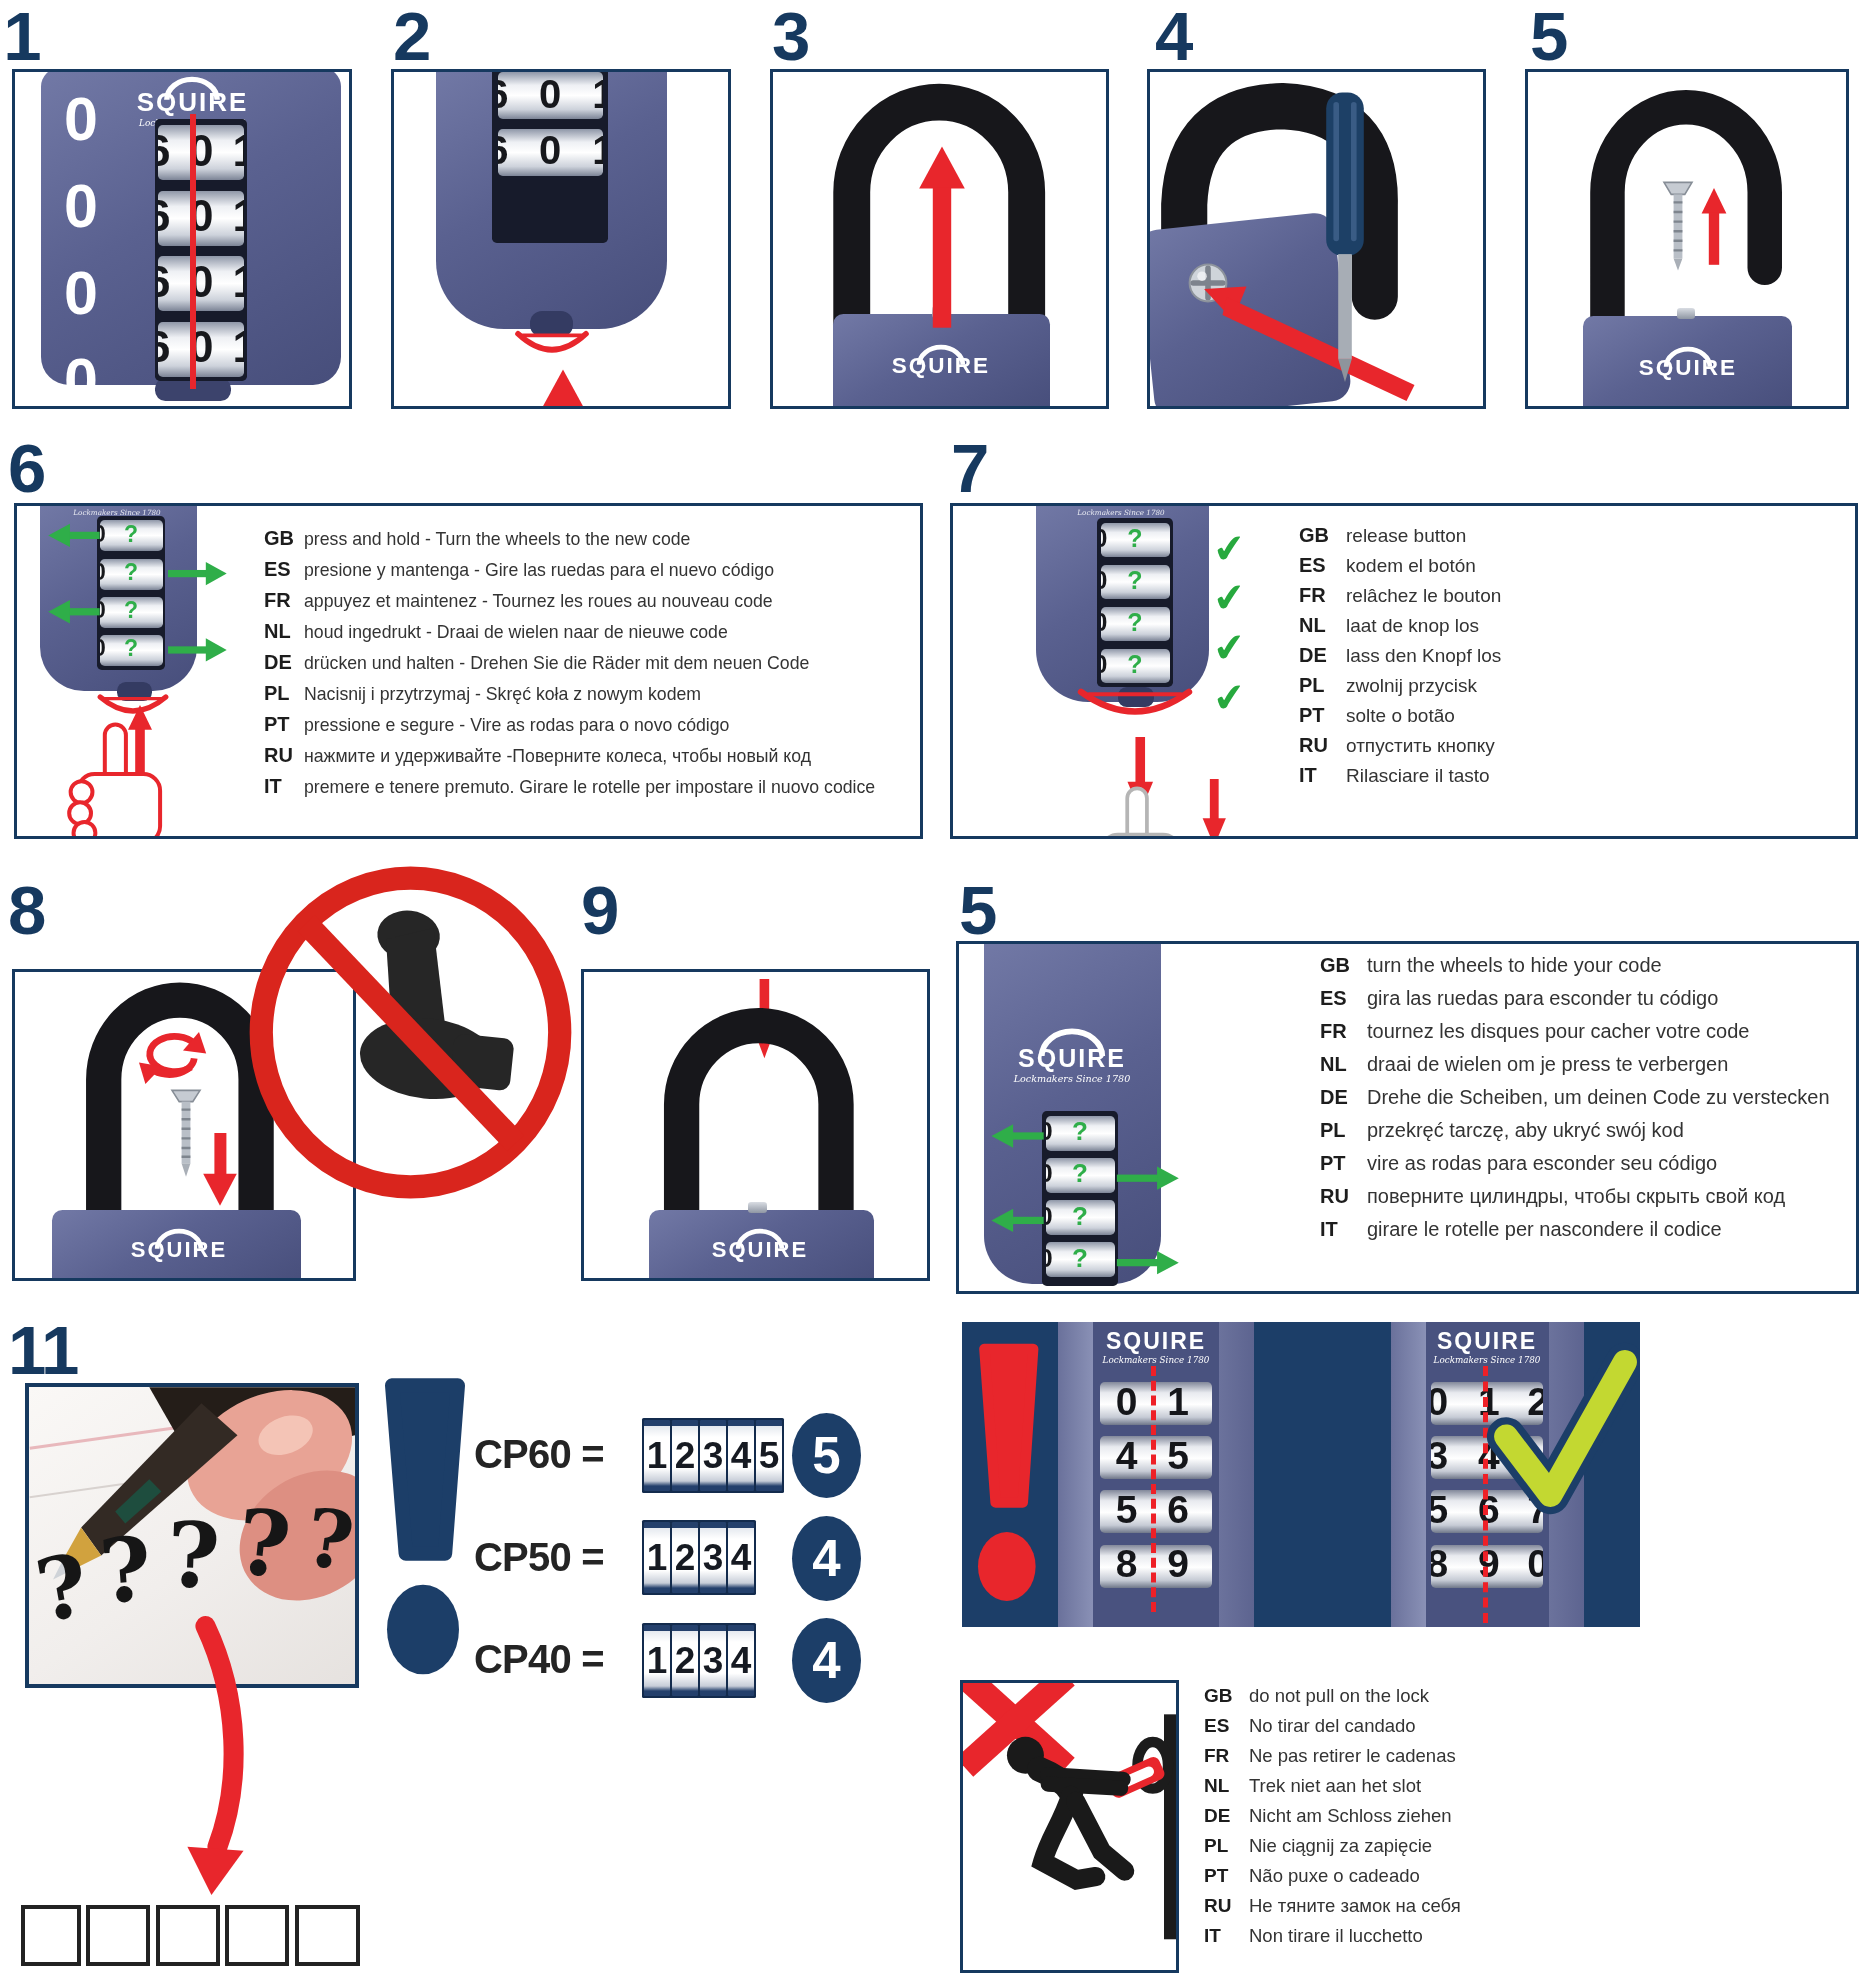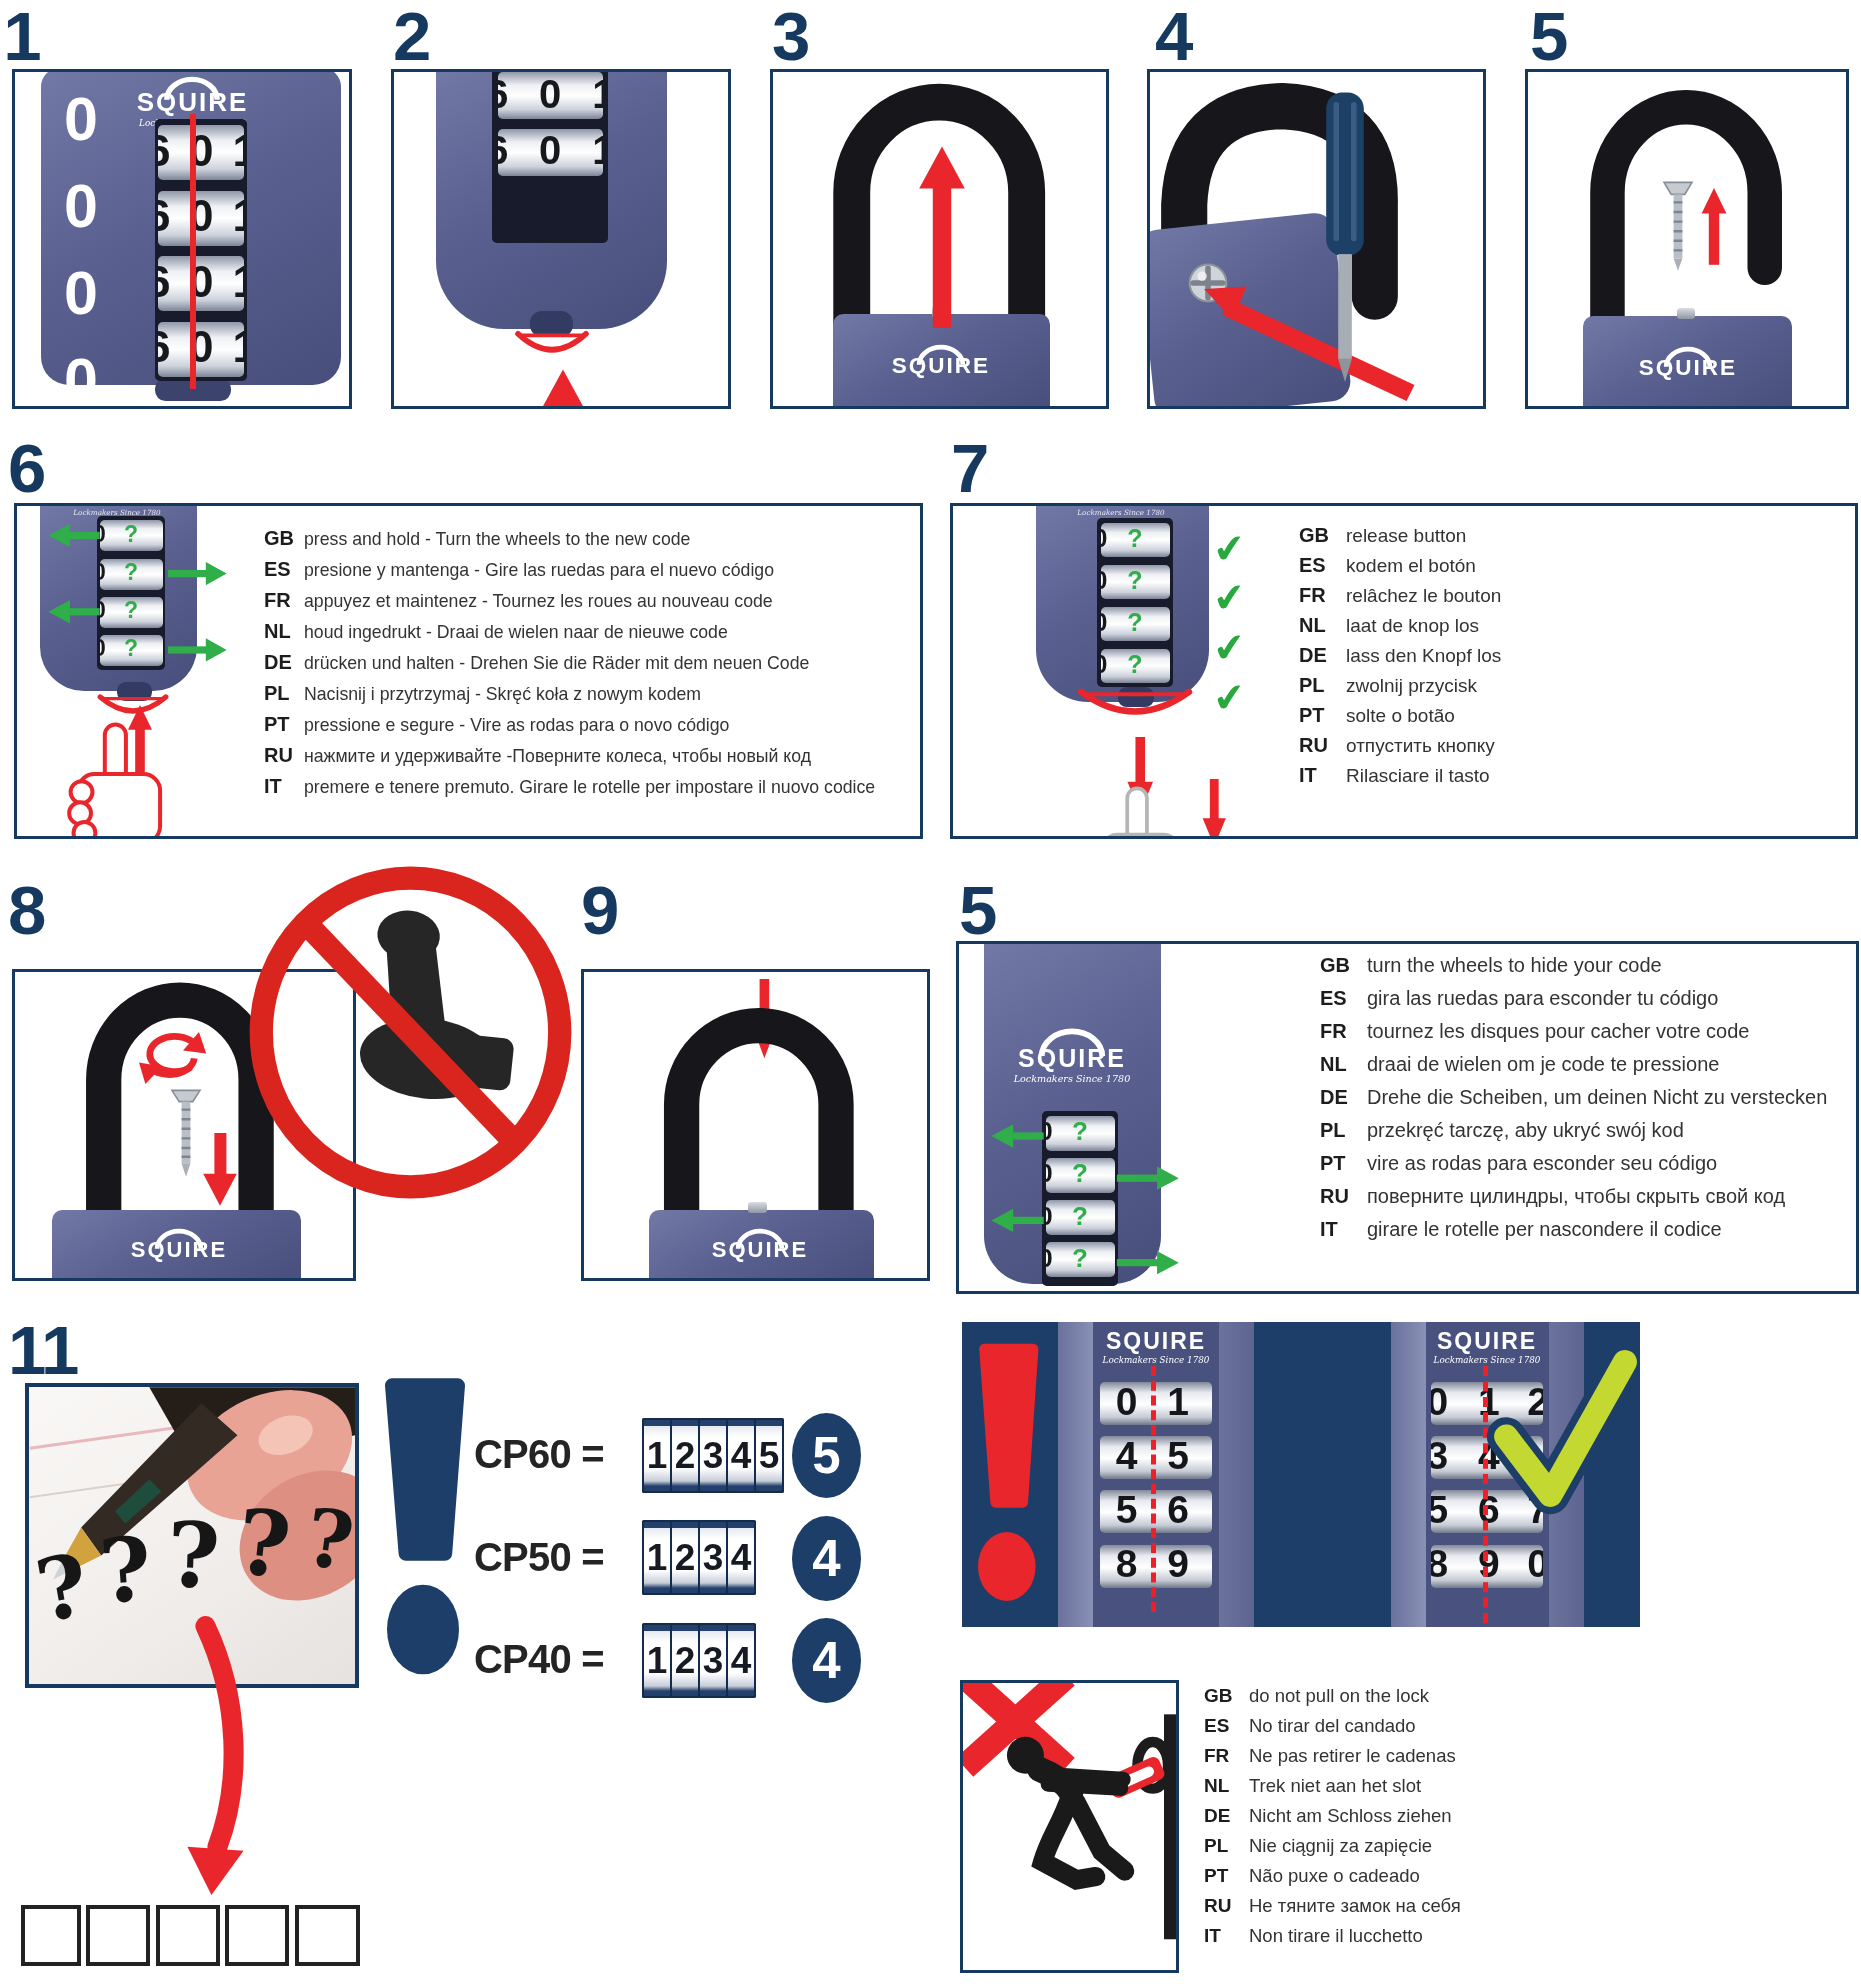--- a/index.html
+++ b/index.html
@@ -503,25 +503,25 @@
         <div class="lang-row">
           <span class="lang-code">ES</span>
           <span class="lang-text">gira las ruedas para esconder tu código</span>
         </div>
         <div class="lang-row">
           <span class="lang-code">FR</span>
           <span class="lang-text">tournez les disques pour cacher votre code</span>
         </div>
         <div class="lang-row">
           <span class="lang-code">NL</span>
-          <span class="lang-text">draai de wielen om je code te pressione</span>
+          <span class="lang-text">draai de wielen om je press te verbergen</span>
         </div>
         <div class="lang-row">
           <span class="lang-code">DE</span>
-          <span class="lang-text">Drehe die Scheiben, um deinen Nicht zu verstecken</span>
+          <span class="lang-text">Drehe die Scheiben, um deinen Code zu verstecken</span>
         </div>
         <div class="lang-row">
           <span class="lang-code">PL</span>
           <span class="lang-text">przekręć tarczę, aby ukryć swój kod</span>
         </div>
         <div class="lang-row">
           <span class="lang-code">PT</span>
           <span class="lang-text">vire as rodas para esconder seu código</span>
         </div>
         <div class="lang-row">

